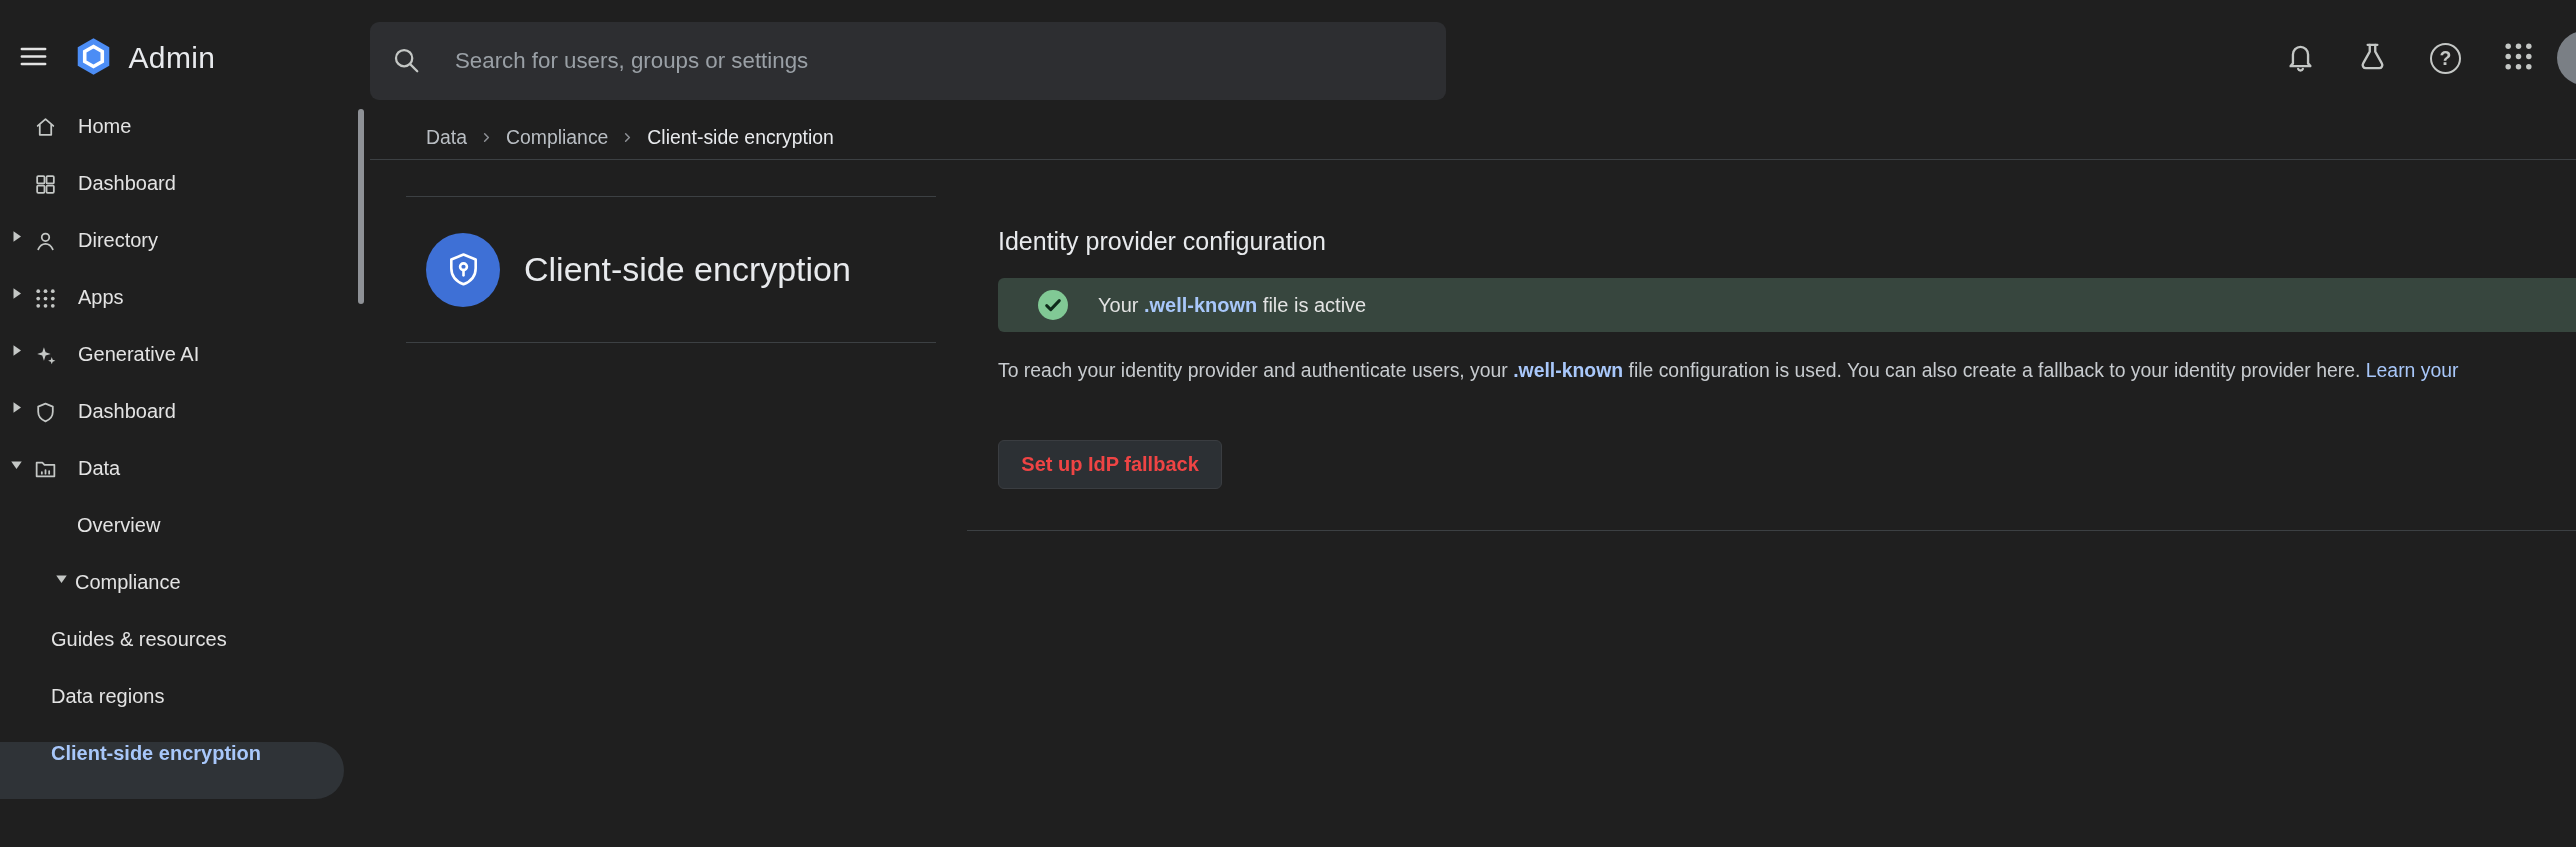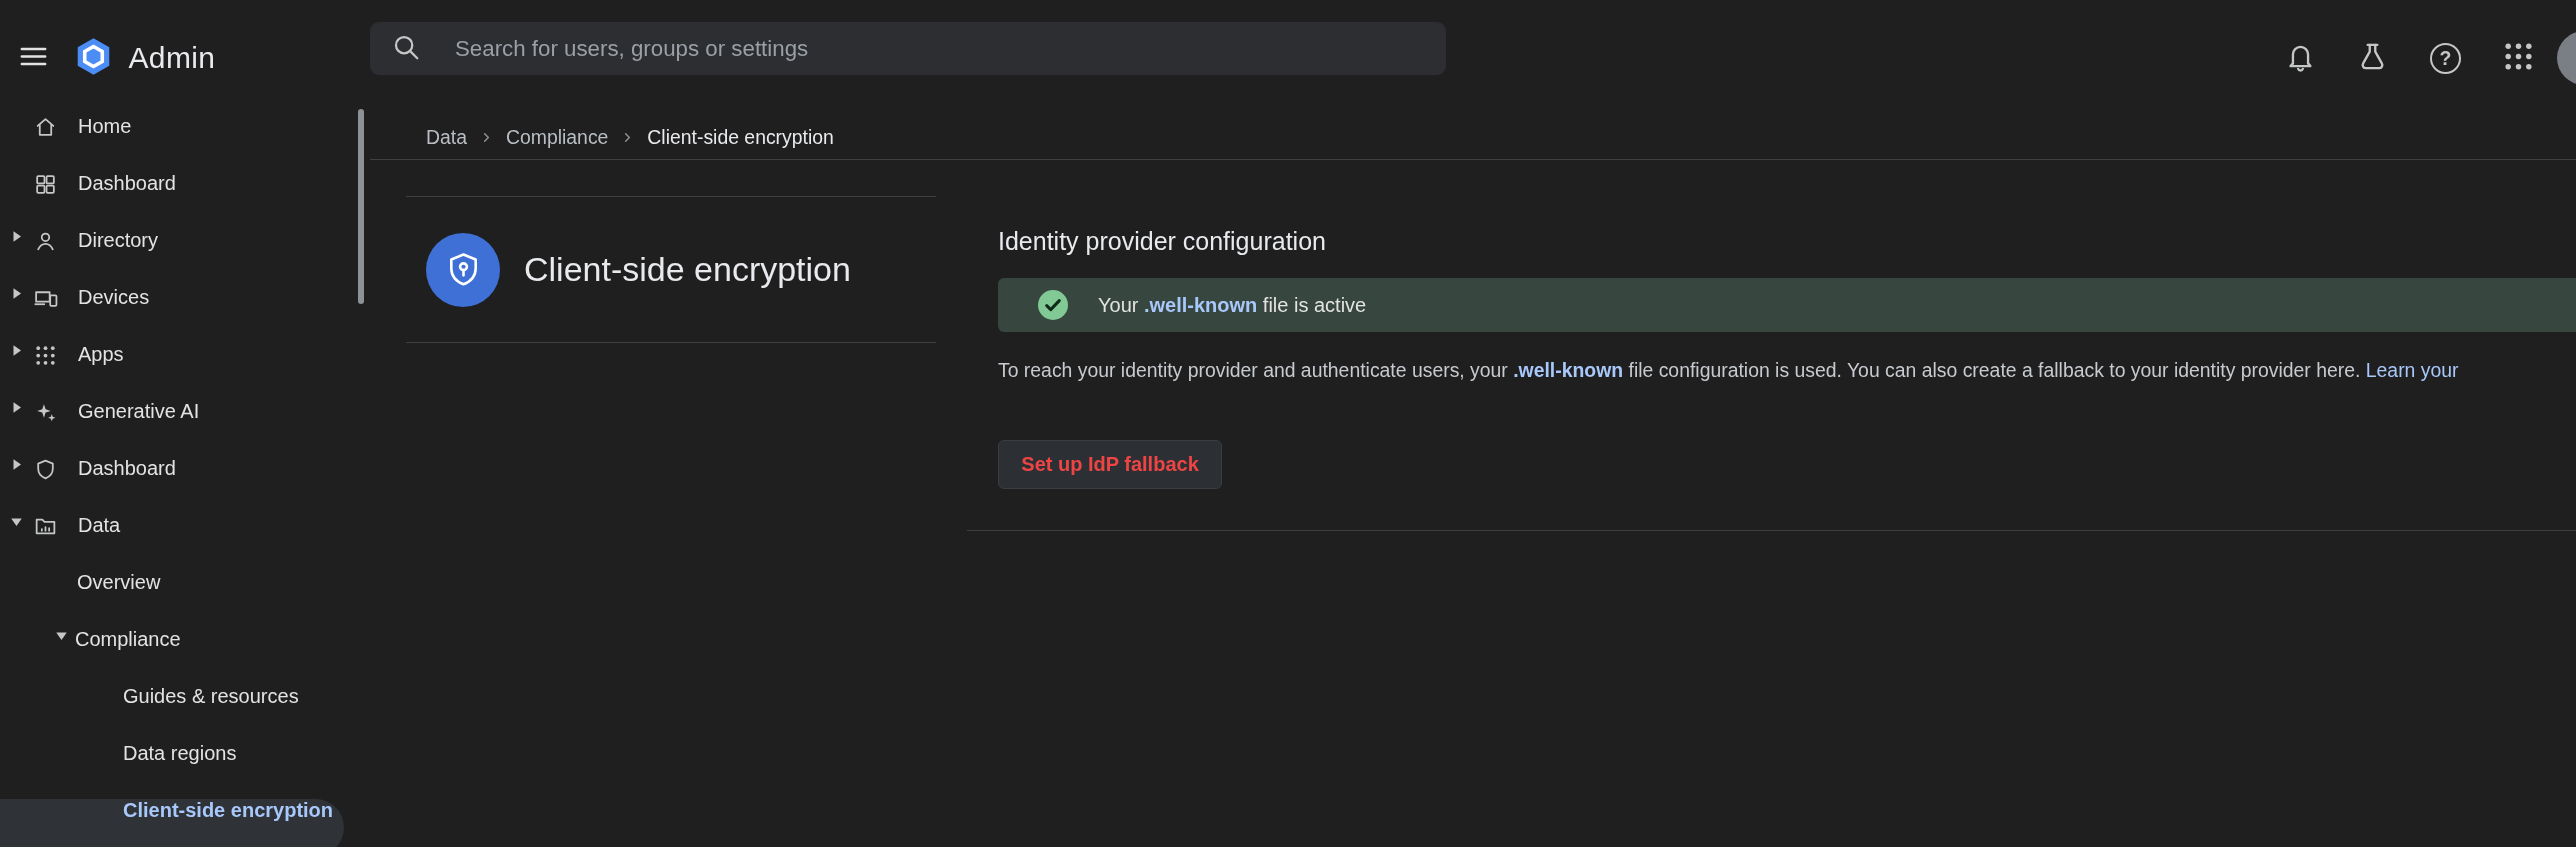--- a/index.html
+++ b/index.html
@@ -13,21 +13,21 @@
                 border-radius:10.4px 10.4px 0 0; }
 
   
   .topbar { position:absolute; left:0; top:0; width:2576px; height:115px; background:#1f1f1f; }
   .hamburger { position:absolute; left:9px; top:34px; width:48px; height:48px;
                display:flex; align-items:center; justify-content:center;
                background:none; border:none; cursor:pointer; border-radius:50%; }
   .logo { position:absolute; left:72px; top:35px; display:flex; align-items:center; cursor:pointer; }
   .logo-text { margin-left:13.4px; font-size:30px; color:#e8eaed; letter-spacing:0.4px; }
 
-  .search { position:absolute; left:370px; top:22.3px; width:1076px; height:53px;
+  .search { position:absolute; left:370px; top:22.3px; width:1076px; height:78px;
             background:#2d2e31; border-radius:9px; display:flex; align-items:center;
             padding:0 18px 0 21px; }
   .search svg { flex:none; }
   .search input { flex:1; margin-left:34px; background:transparent; border:none; outline:none;
                   font-family:"Liberation Sans", sans-serif; font-size:22.3px; color:#e3e3e3; }
   .search input::placeholder { color:#9aa0a6; opacity:1; }
 
   .topbar-actions { position:absolute; right:34px; top:34px; display:flex; gap:24.6px; }
   .tb-btn { width:48px; height:48px; display:flex; align-items:center; justify-content:center;
             background:none; border:none; cursor:pointer; border-radius:50%; }
@@ -41,21 +41,21 @@
   .sidebar { position:absolute; left:0; top:115px; width:370px; bottom:0; background:#1f1f1f; }
   .nav-row { height:57px; display:flex; align-items:flex-start; font-size:20px; color:#e3e3e3;
              cursor:pointer; width:100%; }
   .nav-row .caret { width:33px; flex:none; display:flex; align-items:center; justify-content:center; }
   .nav-row .nav-icon { width:42px; flex:none; display:flex; align-items:center; }
   .nav-row .nav-label { margin-left:3px; white-space:nowrap; }
   .nav-row.lvl1-plain { padding-left:74px; }
   .nav-row.lvl1-caret { padding-left:48px; }
   .nav-row.lvl1-caret .caret { width:27px; }
   .nav-row.lvl1-caret .nav-label { margin-left:0; }
-  .nav-row.lvl2 { padding-left:120px; }
+  .nav-row.lvl2 { padding-left:48px; }
   .nav-row.selected { width:344px; background:#2f3337; border-radius:0 36px 36px 0;
                       color:#a8c7fa; font-weight:bold; }
   .sidebar-scrollbar { position:absolute; right:6px; top:-6px; width:6px; height:195px;
                        background:#8e9196; border-radius:3px; cursor:grab; }
 
   
   .main { position:absolute; left:370px; top:115px; right:0; bottom:0; }
   .breadcrumb { height:45px; display:flex; align-items:center; padding-left:56px;
                 border-bottom:0.7px solid #3c4043; font-size:19.4px; }
   .crumb-link { color:#b9bec3; cursor:pointer; }
@@ -193,35 +193,20 @@
       </span>
       <span class="nav-icon">
         <svg width="25" height="25" viewBox="0 0 24 24" fill="none" stroke="#c4c7c5" stroke-width="1.7" stroke-linecap="round">
             <circle cx="12" cy="8" r="3.6"></circle>
             <path d="M5 19.5c1.6-3.6 4.2-5.3 7-5.3s5.4 1.7 7 5.3"></path>
           </svg>
       </span>
       <span class="nav-label">Directory</span>
     </div>
 
-    <div class="nav-row">
-      <span class="caret">
-        <svg width="15" height="15" viewBox="0 0 10 10">
-            <path d="M3 1.5 8 5 3 8.5z" fill="#c4c7c5"></path>
-          </svg>
-      </span>
-      <span class="nav-icon">
-        <svg width="25" height="25" viewBox="0 0 24 24" fill="none" stroke="#c4c7c5" stroke-width="1.7" stroke-linejoin="round">
-            <path d="M3 6h13v9H3z"></path>
-            <path d="M1.5 17.5h10"></path>
-            <rect x="16.5" y="9" width="6" height="10" rx="1"></rect>
-          </svg>
-      </span>
-      <span class="nav-label">Devices</span>
-    </div>
 
     <div class="nav-row">
       <span class="caret">
         <svg width="15" height="15" viewBox="0 0 10 10">
             <path d="M3 1.5 8 5 3 8.5z" fill="#c4c7c5"></path>
           </svg>
       </span>
       <span class="nav-icon">
         <svg width="25" height="25" viewBox="0 0 24 24" fill="#c4c7c5">
             <circle cx="5" cy="5" r="1.8"></circle>

